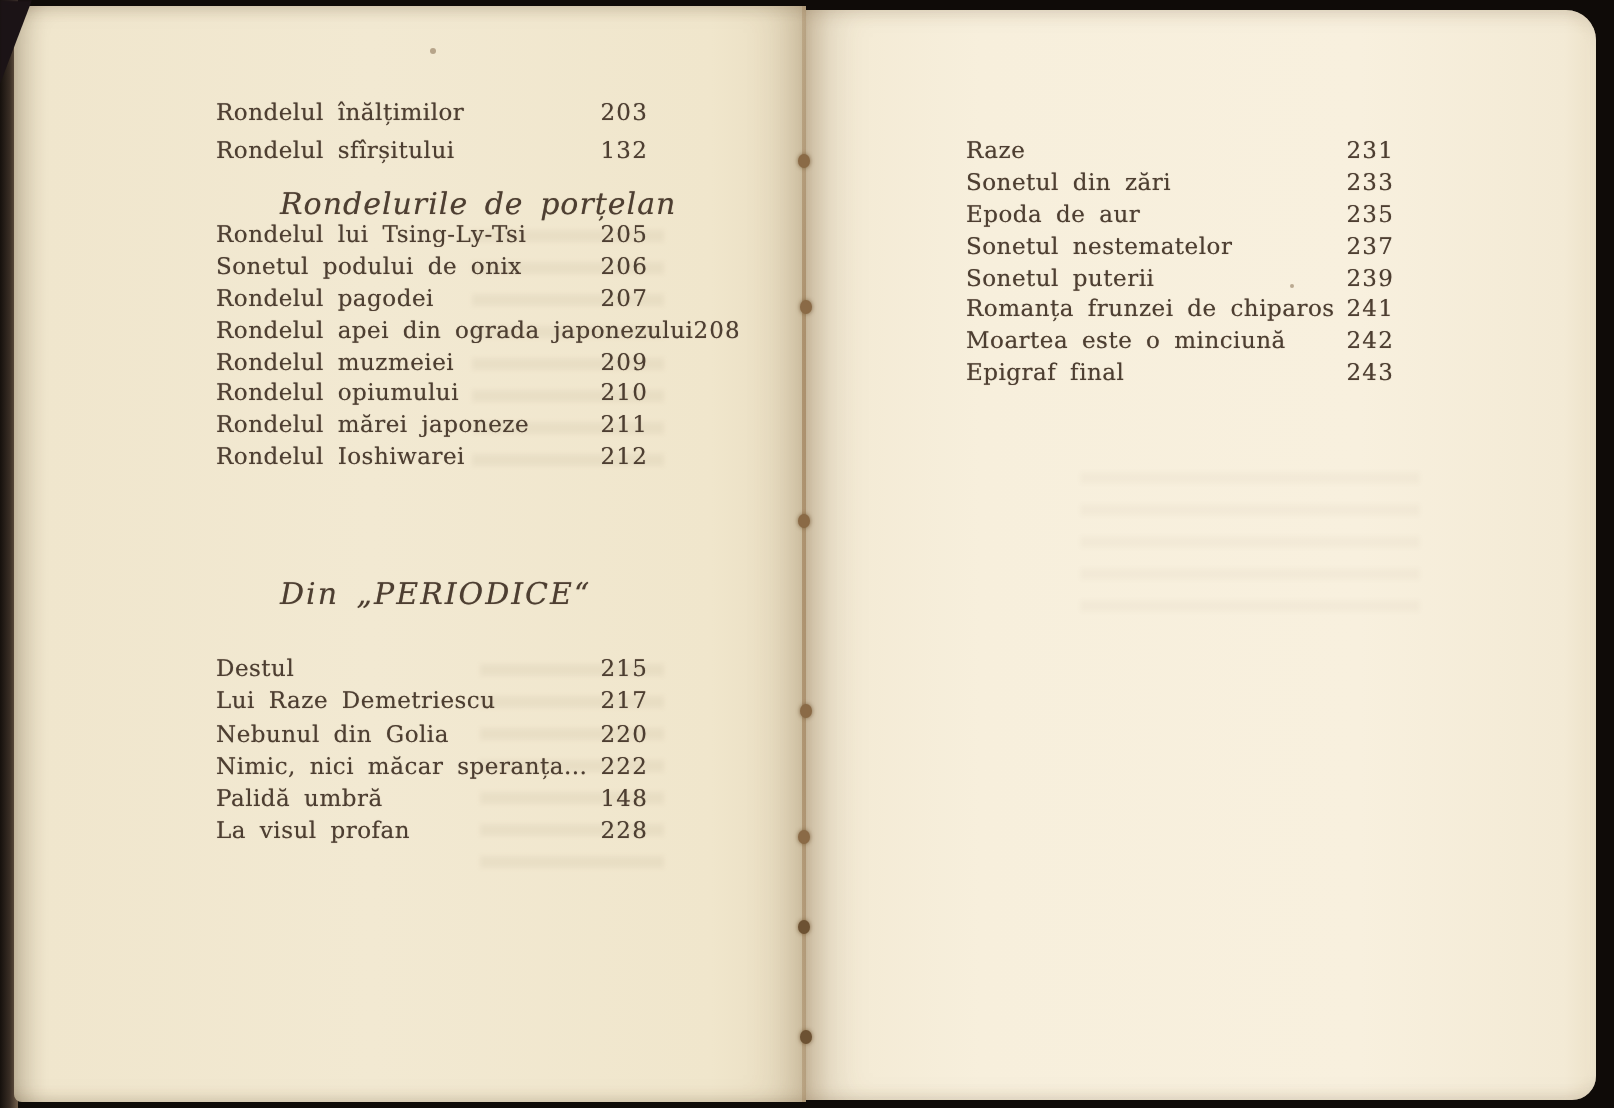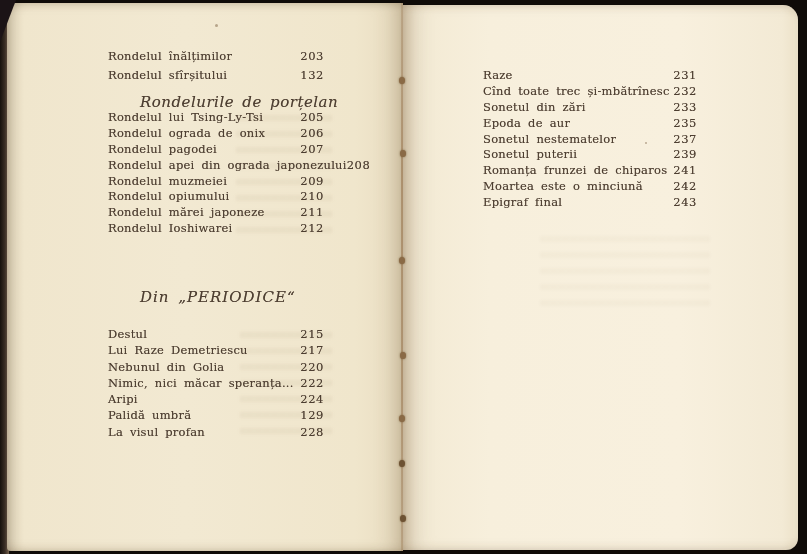--- a/index.html
+++ b/index.html
@@ -132,21 +132,21 @@
   </div>
 
   <div class="section-heading" id="heading-portelan">Rondelurile de porțelan</div>
 
   <div class="toc-group" id="group-portelan">
     <div class="row">
         <span class="tt">Rondelul lui Tsing-Ly-Tsi</span>
         <span class="pn">205</span>
       </div>
     <div class="row">
-        <span class="tt">Rondelul ograda de onix</span>
+        <span class="tt">Sonetul podului de onix</span>
         <span class="pn">206</span>
       </div>
     <div class="row">
         <span class="tt">Rondelul pagodei</span>
         <span class="pn">207</span>
       </div>
     <div class="row">
         <span class="tt">Rondelul apei din ograda japonezului</span>
         <span class="pn">208</span>
       </div>
@@ -181,43 +181,35 @@
       </div>
     <div class="row">
         <span class="tt">Nebunul din Golia</span>
         <span class="pn">220</span>
       </div>
     <div class="row">
         <span class="tt">Nimic, nici măcar speranța...</span>
         <span class="pn">222</span>
       </div>
     <div class="row">
-        <span class="tt">Aripi</span>
-        <span class="pn">224</span>
-      </div>
-    <div class="row">
         <span class="tt">Palidă umbră</span>
-        <span class="pn">129</span>
+        <span class="pn">148</span>
       </div>
     <div class="row">
         <span class="tt">La visul profan</span>
         <span class="pn">228</span>
       </div>
   </div>
 
   <div class="toc-group" id="group-right">
     <div class="row">
         <span class="tt">Raze</span>
         <span class="pn">231</span>
       </div>
     <div class="row">
-        <span class="tt">Cînd toate trec și-mbătrînesc</span>
-        <span class="pn">232</span>
-      </div>
-    <div class="row">
         <span class="tt">Sonetul din zări</span>
         <span class="pn">233</span>
       </div>
     <div class="row">
         <span class="tt">Epoda de aur</span>
         <span class="pn">235</span>
       </div>
     <div class="row">
         <span class="tt">Sonetul nestematelor</span>
         <span class="pn">237</span>

